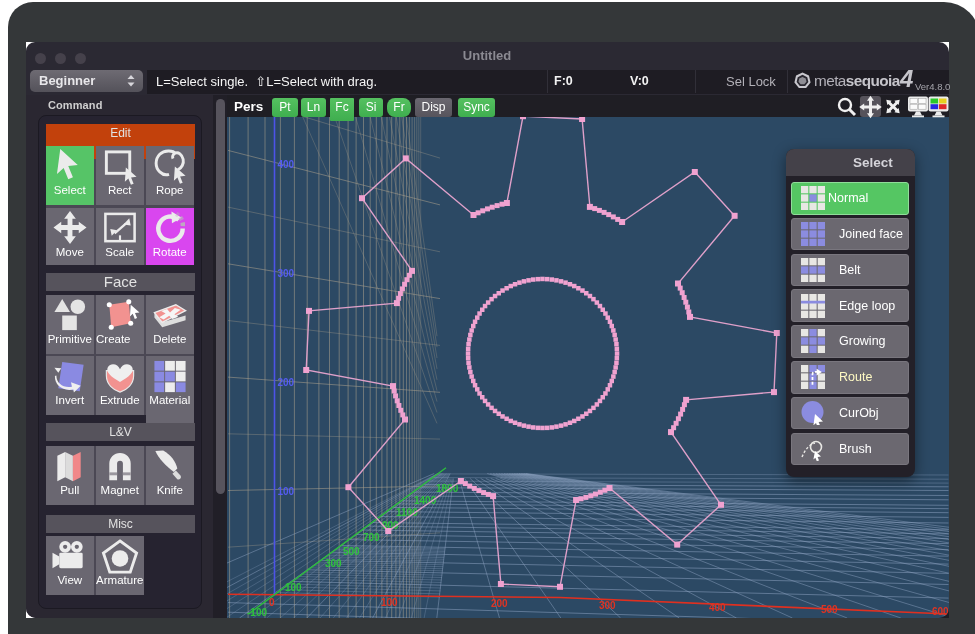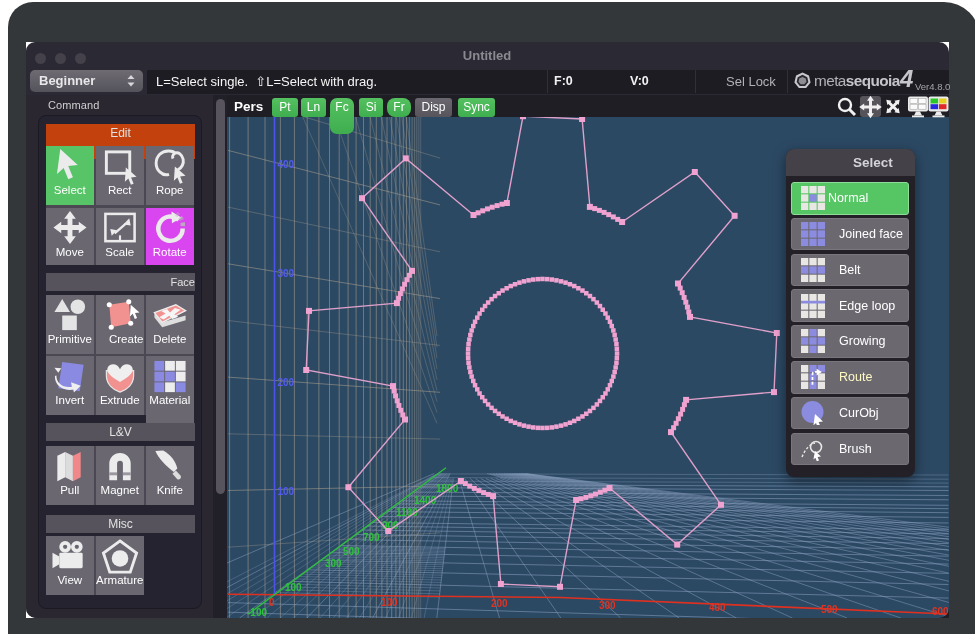--- a/index.html
+++ b/index.html
@@ -43,21 +43,21 @@
   <path d="M10,0.5 L16.8,3.8 L18.5,11 L13.8,16.8 L6.2,16.8 L1.5,11 L3.2,3.8 Z" fill="#c9c8ce"></path>
   <path d="M10,3 L15,5.4 L16.2,10.6 L12.8,14.8 L7.2,14.8 L3.8,10.6 L5,5.4 Z" fill="#2a2830"></path>
   <path d="M10,5.2 L13.4,6.8 L14.2,10.2 L11.9,13 L8.1,13 L5.8,10.2 L6.6,6.8 Z" fill="#8e8d94"></path>
  </svg>
  <span style="position:absolute;left:21px;top:1px;font-size:15.3px;letter-spacing:-0.55px;color:#b3b1b9">meta<b style="color:#c6c5cb">sequoia</b></span>
  <span style="position:absolute;left:107px;top:-6px;font-size:24px;font-weight:bold;font-style:italic;color:#c6c5cb">4</span>
  <span style="position:absolute;left:122px;top:10px;font-size:9.5px;color:#a5a4ab">Ver4.8.0</span>
 </div>
 
 <div style="position:absolute;left:26px;top:95px;width:187px;height:522.5px;background:#2a2731;border-bottom-left-radius:10px"></div>
-<div style="position:absolute;left:48px;top:99px;font-size:11px;color:#cfcfcf;font-weight:normal;letter-spacing:0.1px">Command</div>
+<div style="position:absolute;left:48px;top:99px;font-size:11px;color:#cfcfcf;font-weight:bold;letter-spacing:0.1px">Command</div>
 <div style="position:absolute;left:38px;top:115px;width:164px;height:494px;background:#262330;border:1px solid #1b1922;border-radius:8px;box-sizing:border-box"></div>
 <div style="position:absolute;left:46px;top:145.5px;width:147.5px;height:119.5px;background:#4b4854"></div>
 <div style="position:absolute;left:46px;top:294.5px;width:147.5px;height:120px;background:#4b4854"></div>
 <div style="position:absolute;left:46px;top:446px;width:147.5px;height:58.5px;background:#4b4854"></div>
 <div style="position:absolute;left:46px;top:536px;width:97.5px;height:58.5px;background:#4b4854"></div>
 <div style="position:absolute;left:46px;top:124px;width:149px;height:35px;background:#c2410c;color:#e2e2e2;font-size:12px;text-align:center;line-height:18px">Edit</div>
 <div style="position:absolute;left:46px;top:145.5px;width:47.5px;height:59px;background:#56c467;text-align:center">
     <div style="margin-top:2px;height:38px;display:flex;align-items:center;justify-content:center">
       <svg width="40" height="37" viewBox="0 0 40 38">
         <path d="M10,1 L28,17.5 L18.2,18.6 L23,30 L18.2,32 L13.5,20.6 L6.6,26.6 Z" fill="#ebebeb"></path>
@@ -114,32 +114,32 @@
         <path d="M21.5,1.5 L32,8 L22,13.5 Z" fill="#ebebeb"></path>
         <g stroke="#b9b9b9" stroke-width="4.6" fill="none">
           <path d="M33.2,16.5 A12.5,12.5 0 0 0 32.9,12.9" opacity="0.85"></path>
           <path d="M32.2,10.3 A12.5,12.5 0 0 0 30.4,7.4" opacity="0.6"></path>
           <path d="M28.8,5.7 A12.5,12.5 0 0 0 26.4,3.9" opacity="0.4"></path>
         </g>
       </svg>
     </div>
     <div style="font-size:11.5px;color:#fff;margin-top:-2px">Rotate</div>
   </div>
-<div style="position:absolute;left:46px;top:273px;width:149px;height:18px;background:#56535c;color:#e2e2e2;font-size:11px;text-align:right;line-height:18px">Face</div>
+<div style="position:absolute;left:46px;top:273px;width:149px;height:18px;background:#56535c;color:#e2e2e2;font-size:15px;text-align:center;line-height:18px">Face</div>
 <div style="position:absolute;left:46px;top:294.5px;width:47.5px;height:59px;background:#6a6771;text-align:center">
     <div style="margin-top:2px;height:38px;display:flex;align-items:center;justify-content:center">
       <svg width="40" height="37" viewBox="0 0 40 38">
         <path d="M4,15.5 L12,2 L20,15.5 Z" fill="#e4e4e4"></path>
         <circle cx="28" cy="10" r="7.5" fill="#e4e4e4"></circle>
         <rect x="12" y="19" width="15" height="15" fill="#e4e4e4"></rect>
       </svg>
     </div>
     <div style="font-size:11.5px;color:#fff;margin-top:-2px">Primitive</div>
   </div>
-<div style="position:absolute;left:96px;top:294.5px;width:47.5px;height:59px;background:#6a6771;text-align:right">
+<div style="position:absolute;left:96px;top:294.5px;width:47.5px;height:59px;background:#6a6771;text-align:left">
     <div style="margin-top:2px;height:38px;display:flex;align-items:center;justify-content:center">
       <svg width="40" height="37" viewBox="0 0 40 38">
         <path d="M9,8 L29,5 L31,27 L11,31 Z" fill="#f29290"></path>
         <circle cx="9" cy="8" r="2.6" fill="#fff"></circle>
         <circle cx="29" cy="5" r="2.6" fill="#fff"></circle>
         <circle cx="31" cy="27" r="2.6" fill="#fff"></circle>
         <circle cx="11" cy="31" r="2.6" fill="#fff"></circle>
         <g transform="translate(31,8)">
           <path d="M0,0 L9,7.8 L4.4,8.4 L6.5,13.6 L4.2,14.6 L2.1,9.3 L-0.8,12 Z" fill="#fff"></path>
         </g>
@@ -605,21 +605,21 @@
       <rect x="611.1" y="373.8" width="4.5" height="4.5" fill="#f0a2d0"></rect>
       <rect x="612.4" y="369.3" width="4.5" height="4.5" fill="#f0a2d0"></rect>
       <rect x="613.4" y="364.7" width="4.5" height="4.5" fill="#f0a2d0"></rect>
       <rect x="614.2" y="360.1" width="4.5" height="4.5" fill="#f0a2d0"></rect>
       <rect x="614.6" y="355.4" width="4.5" height="4.5" fill="#f0a2d0"></rect>
     </g>
   </svg>
 <div style="position:absolute;left:234px;top:99px;font-size:13.5px;font-weight:bold;color:#fff">Pers</div>
 <div style="position:absolute;left:272px;top:97.5px;width:26px;height:19px;background:linear-gradient(#55c160,#3fae4f);border-radius:3px;color:#fff;font-size:12px;text-align:center;line-height:19px">Pt</div>
 <div style="position:absolute;left:301px;top:97.5px;width:25px;height:19px;background:linear-gradient(#55c160,#3fae4f);border-radius:3px;color:#fff;font-size:12px;text-align:center;line-height:19px">Ln</div>
-<div style="position:absolute;left:330px;top:97.5px;width:24px;height:36px;background:linear-gradient(#55c160,#3fae4f);border-radius:7px;color:#fff;font-size:12px;text-align:center;line-height:19px">Fc</div>
+<div style="position:absolute;left:330px;top:97.5px;width:24px;height:23px;background:linear-gradient(#55c160,#3fae4f);border-radius:1px;color:#fff;font-size:12px;text-align:center;line-height:19px">Fc</div>
 <div style="position:absolute;left:359px;top:97.5px;width:24px;height:19px;background:linear-gradient(#55c160,#3fae4f);border-radius:3px;color:#fff;font-size:12px;text-align:center;line-height:19px">Si</div>
 <div style="position:absolute;left:387px;top:97.5px;width:24px;height:19px;background:linear-gradient(#55c160,#3fae4f);border-radius:8px;color:#fff;font-size:12px;text-align:center;line-height:19px">Fr</div>
 <div style="position:absolute;left:415px;top:97.5px;width:37px;height:19px;background:linear-gradient(#6a6770,#57545c);border-radius:3px;color:#fff;font-size:12px;text-align:center;line-height:19px">Disp</div>
 <div style="position:absolute;left:458px;top:97.5px;width:37px;height:19px;background:linear-gradient(#55c160,#3fae4f);border-radius:3px;color:#fff;font-size:12px;text-align:center;line-height:19px">Sync</div>
 
 <svg width="115" height="24" viewBox="0 0 115 24" style="position:absolute;left:836px;top:95px">
  <circle cx="9" cy="10" r="6" fill="none" stroke="#f0f0f0" stroke-width="2.4"></circle>
  <line x1="13.5" y1="14.5" x2="19" y2="20" stroke="#f0f0f0" stroke-width="3"></line>
  <rect x="24" y="1" width="21" height="21" rx="3" fill="#56535b"></rect>
  <path d="M34.5,3 L38,8 L36,8 L36,12.8 L40.8,12.8 L40.8,10.8 L45.8,14.3 L40.8,17.8 L40.8,15.8 L36,15.8 L36,20.6 L38,20.6 L34.5,25.6 L31,20.6 L33,20.6 L33,15.8 L28.2,15.8 L28.2,17.8 L23.2,14.3 L28.2,10.8 L28.2,12.8 L33,12.8 L33,8 L31,8 Z" fill="#f0f0f0" transform="translate(0,-2.3)"></path>

